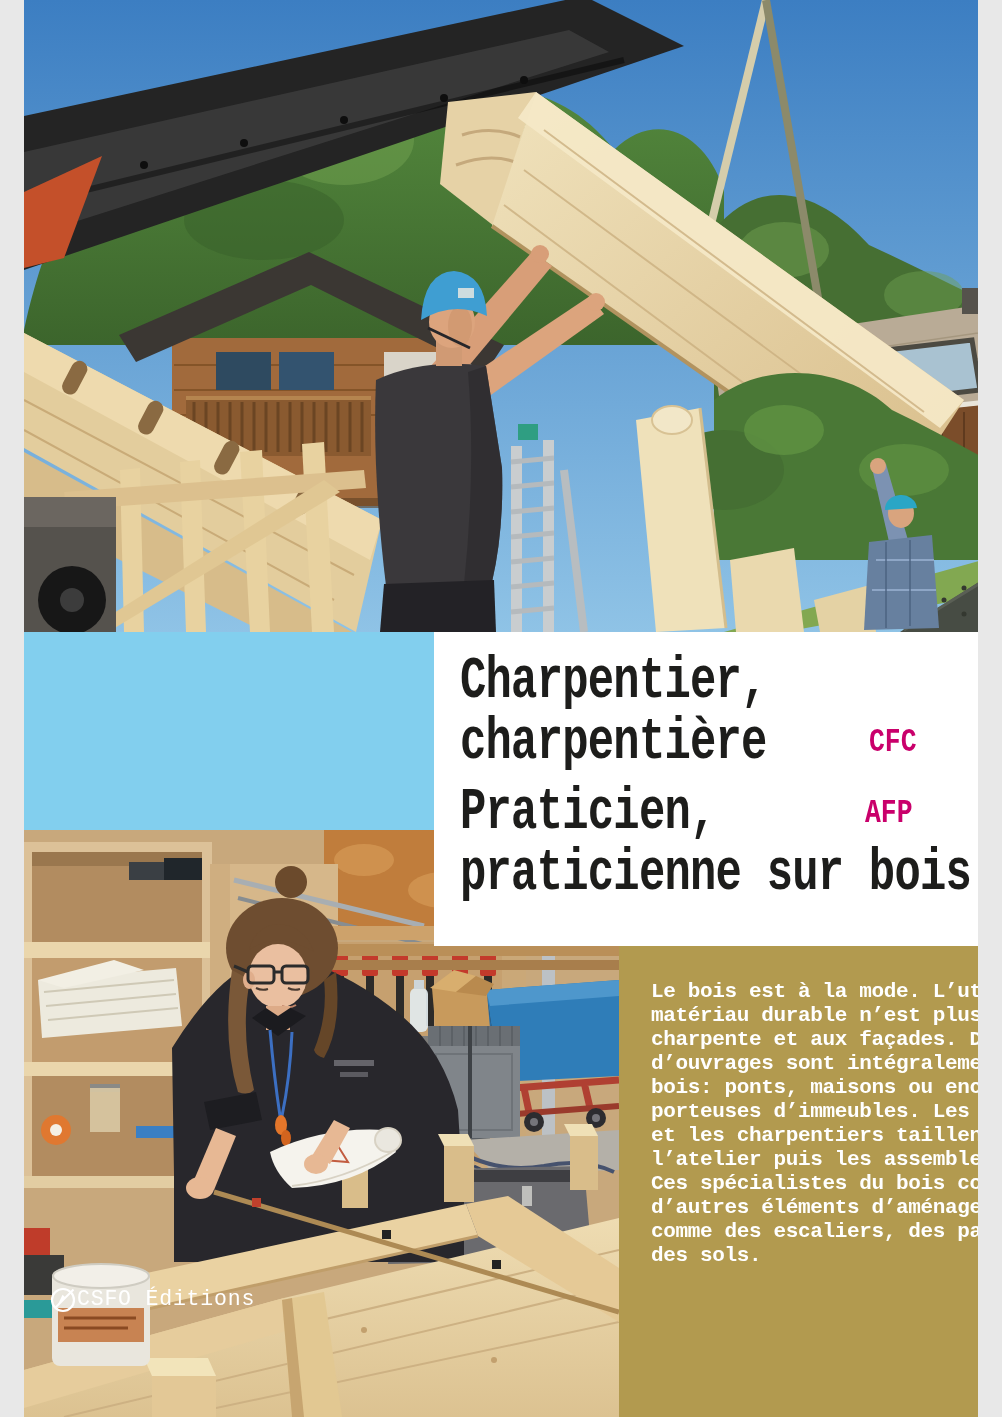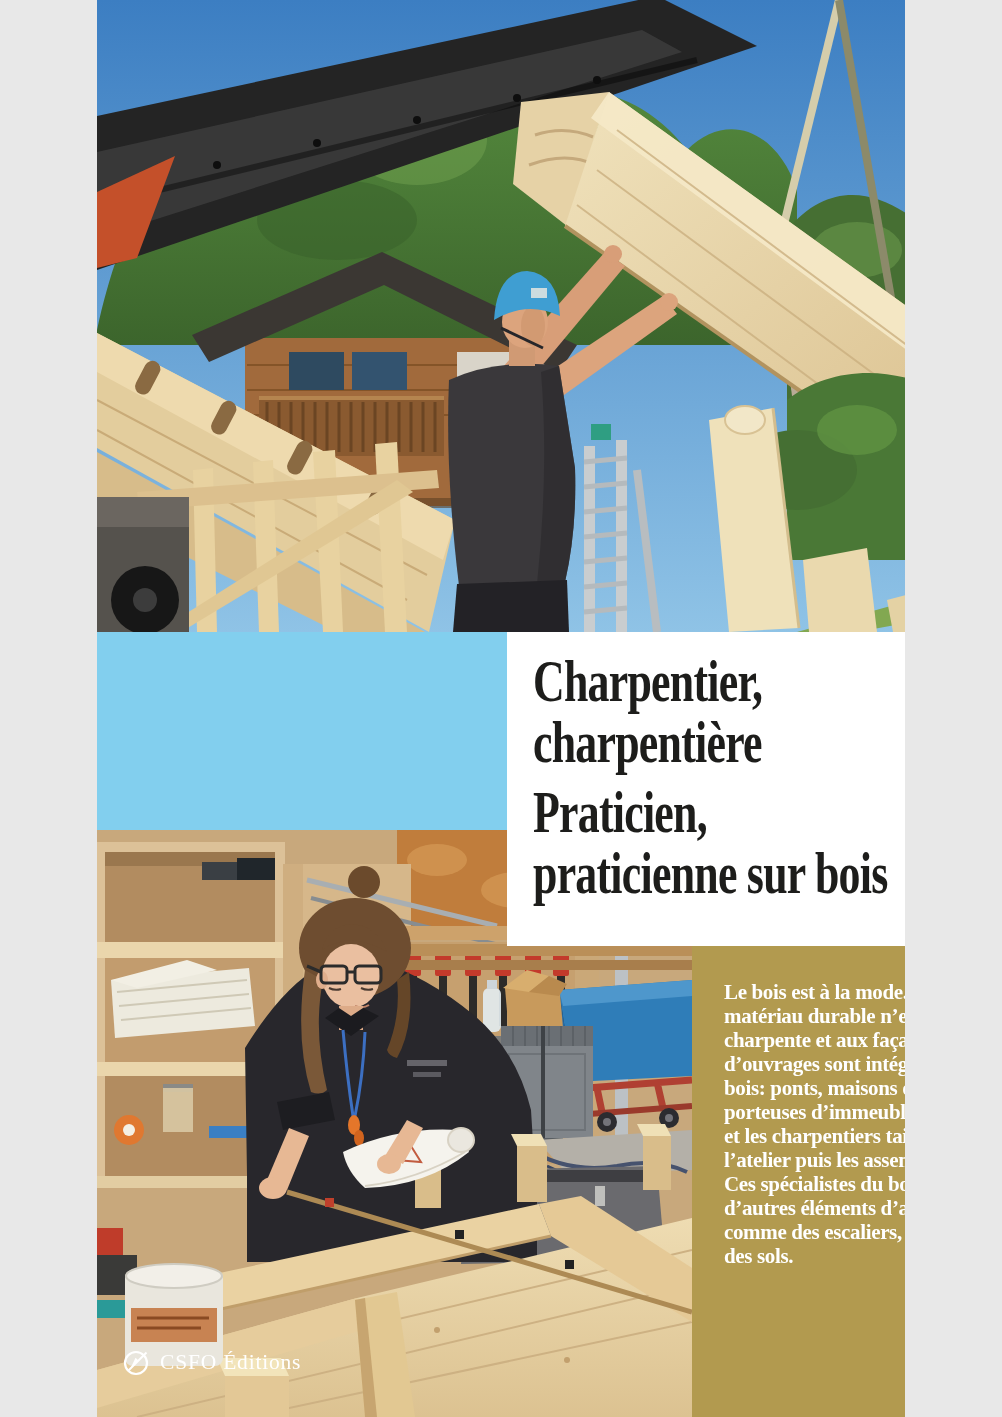--- a/index.html
+++ b/index.html
@@ -1,19 +1,19 @@
 <!DOCTYPE html>
 <html style="--accent-blue: #82cfee; --accent-olive: #b29a4f; --certificate-magenta: #c9006b; --title-black: #1d1d1b; --panel-white: #ffffff; --text-on-olive: #ffffff; --logo-white: #ffffff;"><head>
 <meta charset="utf-8">
 <style>
   html,body{margin:0;padding:0;background:#e8e8e8;}
   .page{
-    position:relative;width:808px;height:1417px;margin:0 auto;
+    position:relative;width:954px;height:1417px;margin:0 auto;
     background:#ffffff;overflow:hidden;
-    font-family:Liberation Serif, serif;
+    font-family:Liberation Mono, monospace;
   }
   .photo{position:absolute;overflow:hidden;}
   .photo svg{display:block;width:100%;height:100%;}
   .photo-top{left:0;top:0;width:1002px;height:632px;}
   .photo-bottom{left:0;top:830px;width:595px;height:587px;}
   .block-blue{position:absolute;left:0;top:632px;width:410px;height:198px;background:var(--accent-blue,#82cfee);}
   .panel-white{position:absolute;left:410px;top:632px;width:592px;height:314px;background:var(--panel-white,#fff);}
   .panel-olive{position:absolute;left:595px;top:946px;width:407px;height:471px;background:var(--accent-olive,#b29a4f);}
   .title{
     position:absolute;left:436px;margin:0;
@@ -29,21 +29,21 @@
     transform:scaleX(0.8);transform-origin:0 0;
   }
   .tag-cfc{left:845px;top:726px;}
   .tag-afp{left:841px;top:797px;}
   .desc{
     position:absolute;left:627px;top:980px;margin:0;
     font-size:21px;line-height:24px;font-weight:700;letter-spacing:-0.35px;
     color:var(--text-on-olive,#fff);white-space:pre;
   }
   .logo{
-    position:absolute;left:26px;top:1349px;display:flex;align-items:center;gap:10px;
+    position:absolute;left:26px;top:1286px;display:flex;align-items:center;
     color:var(--logo-white,#fff);
   }
   .logo-icon{display:block;width:27px;height:27px;}
   .logo-icon svg{display:block;width:100%;height:100%;}
   .logo-text{font-size:21.5px;letter-spacing:0.8px;font-weight:400;line-height:27px;}
 </style>
 </head>
 <body>
 
 <div class="page">

